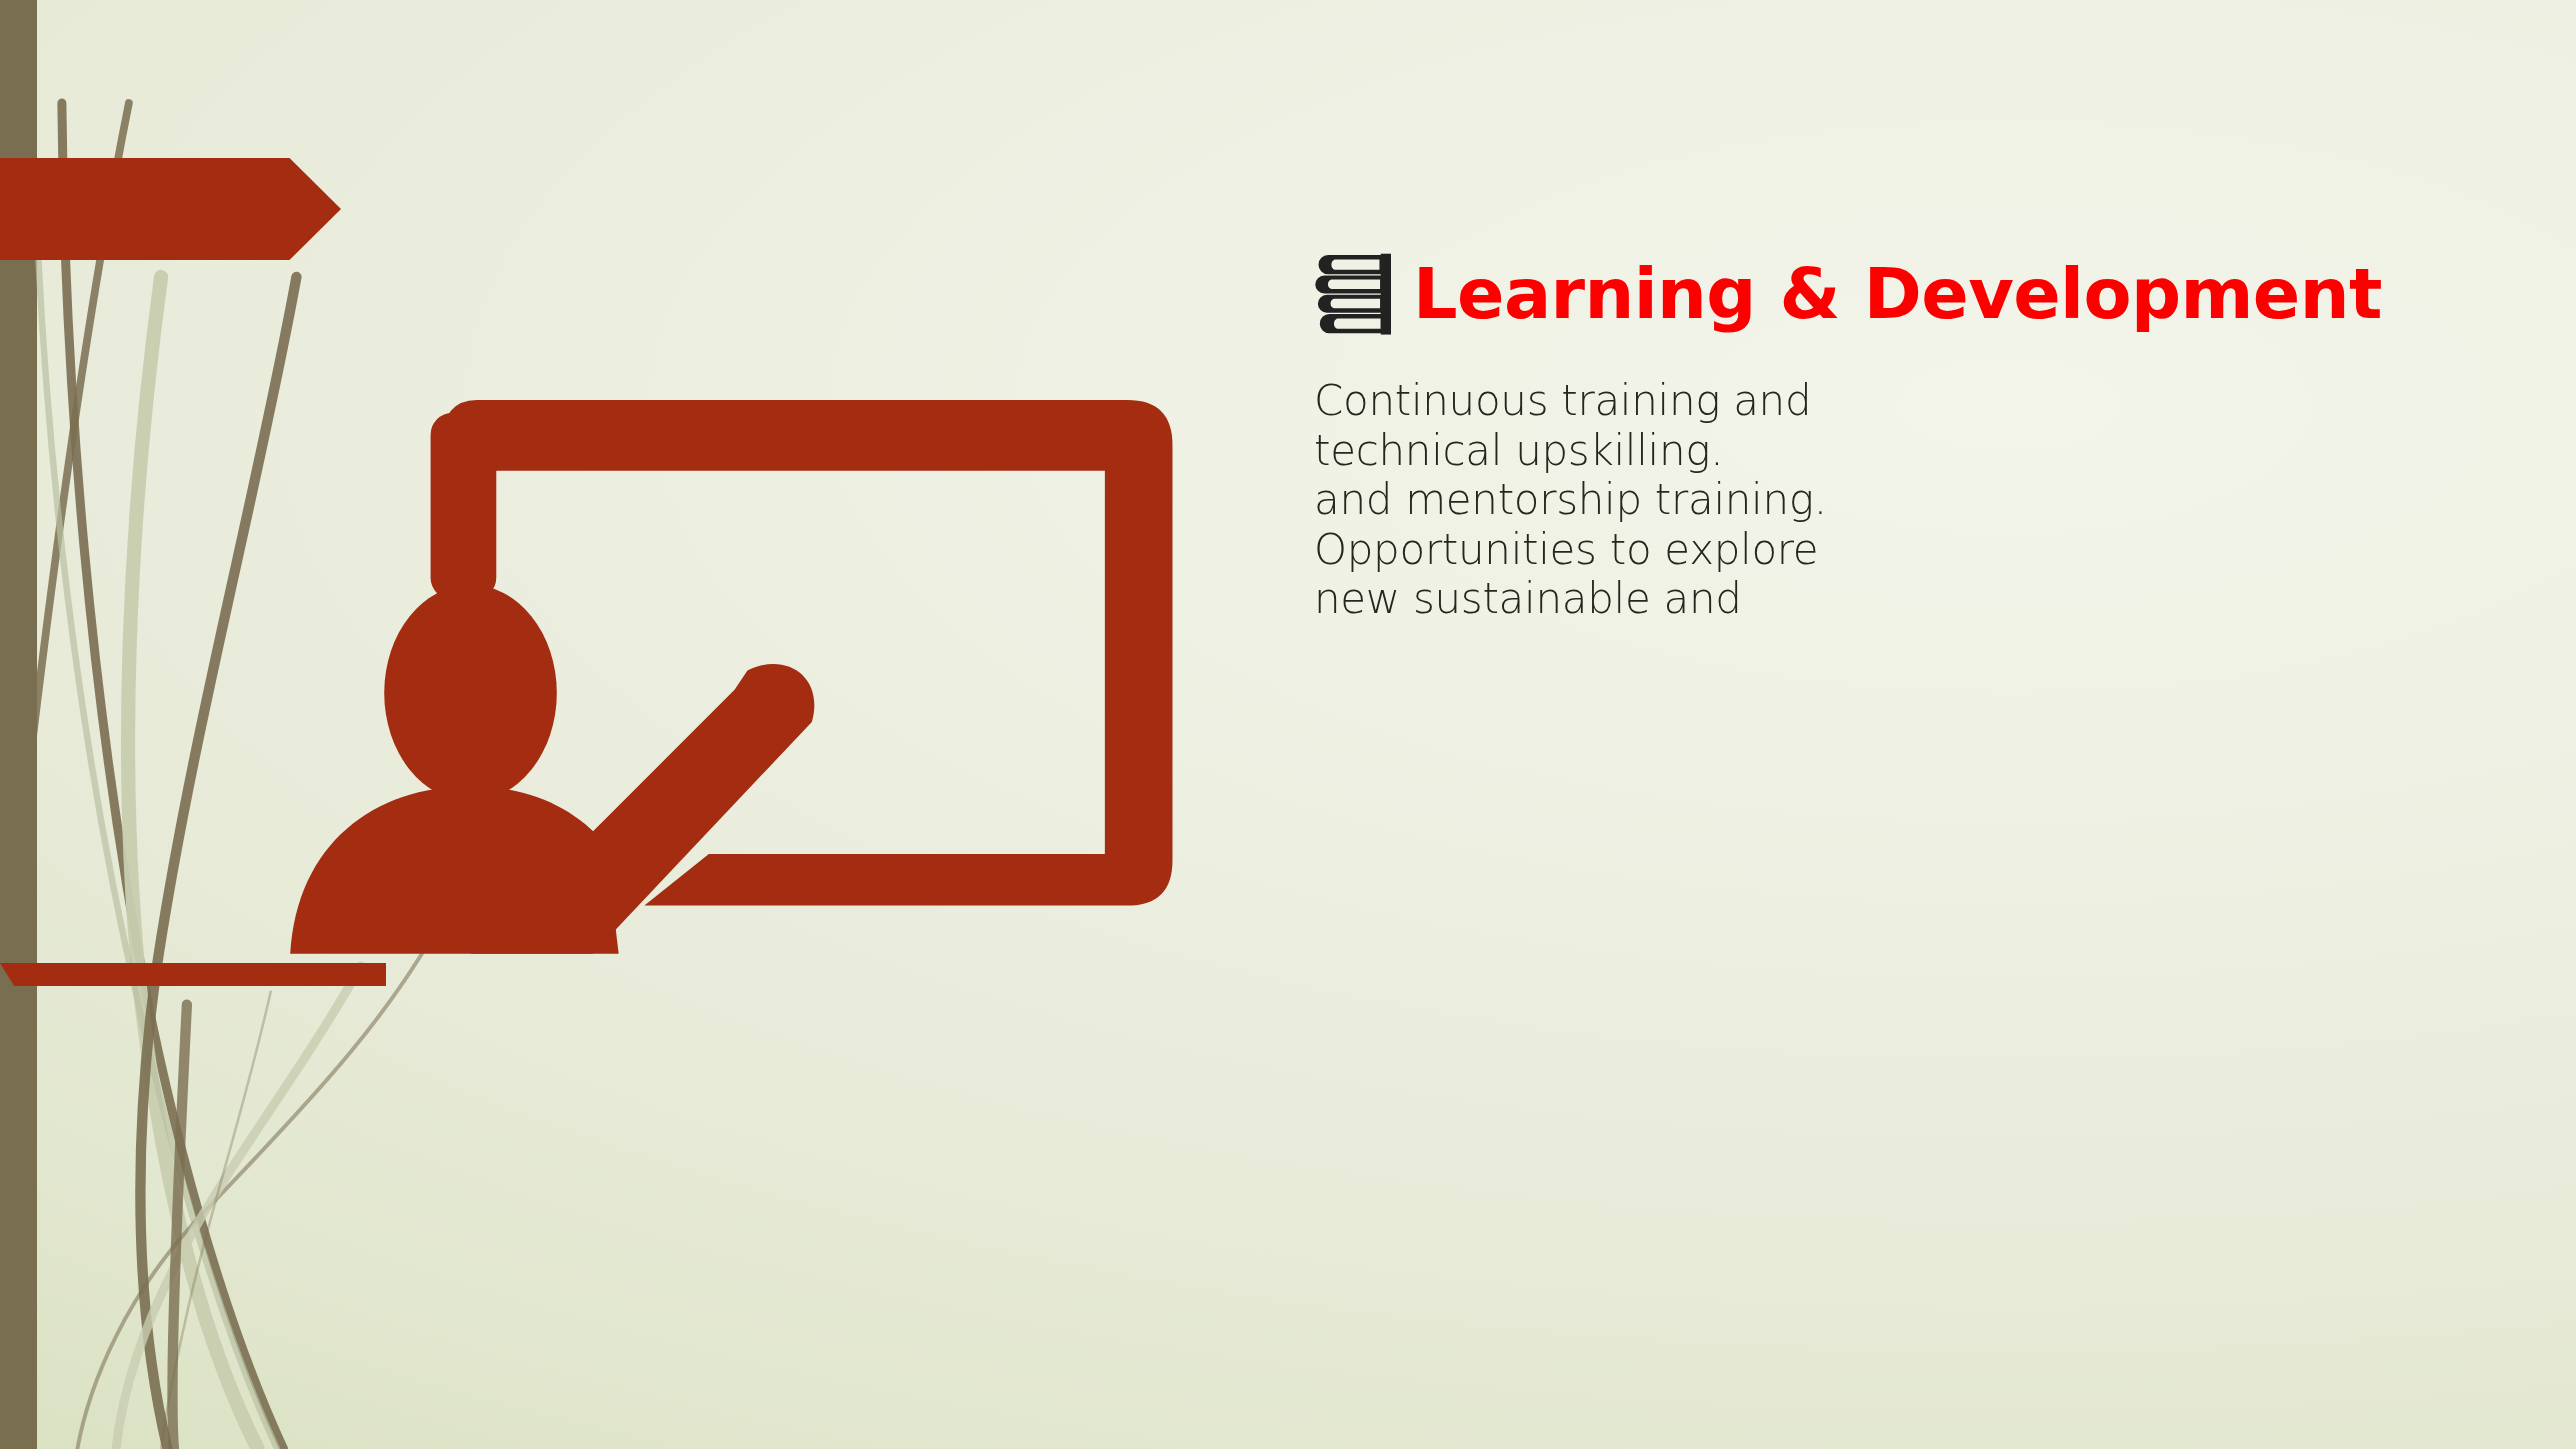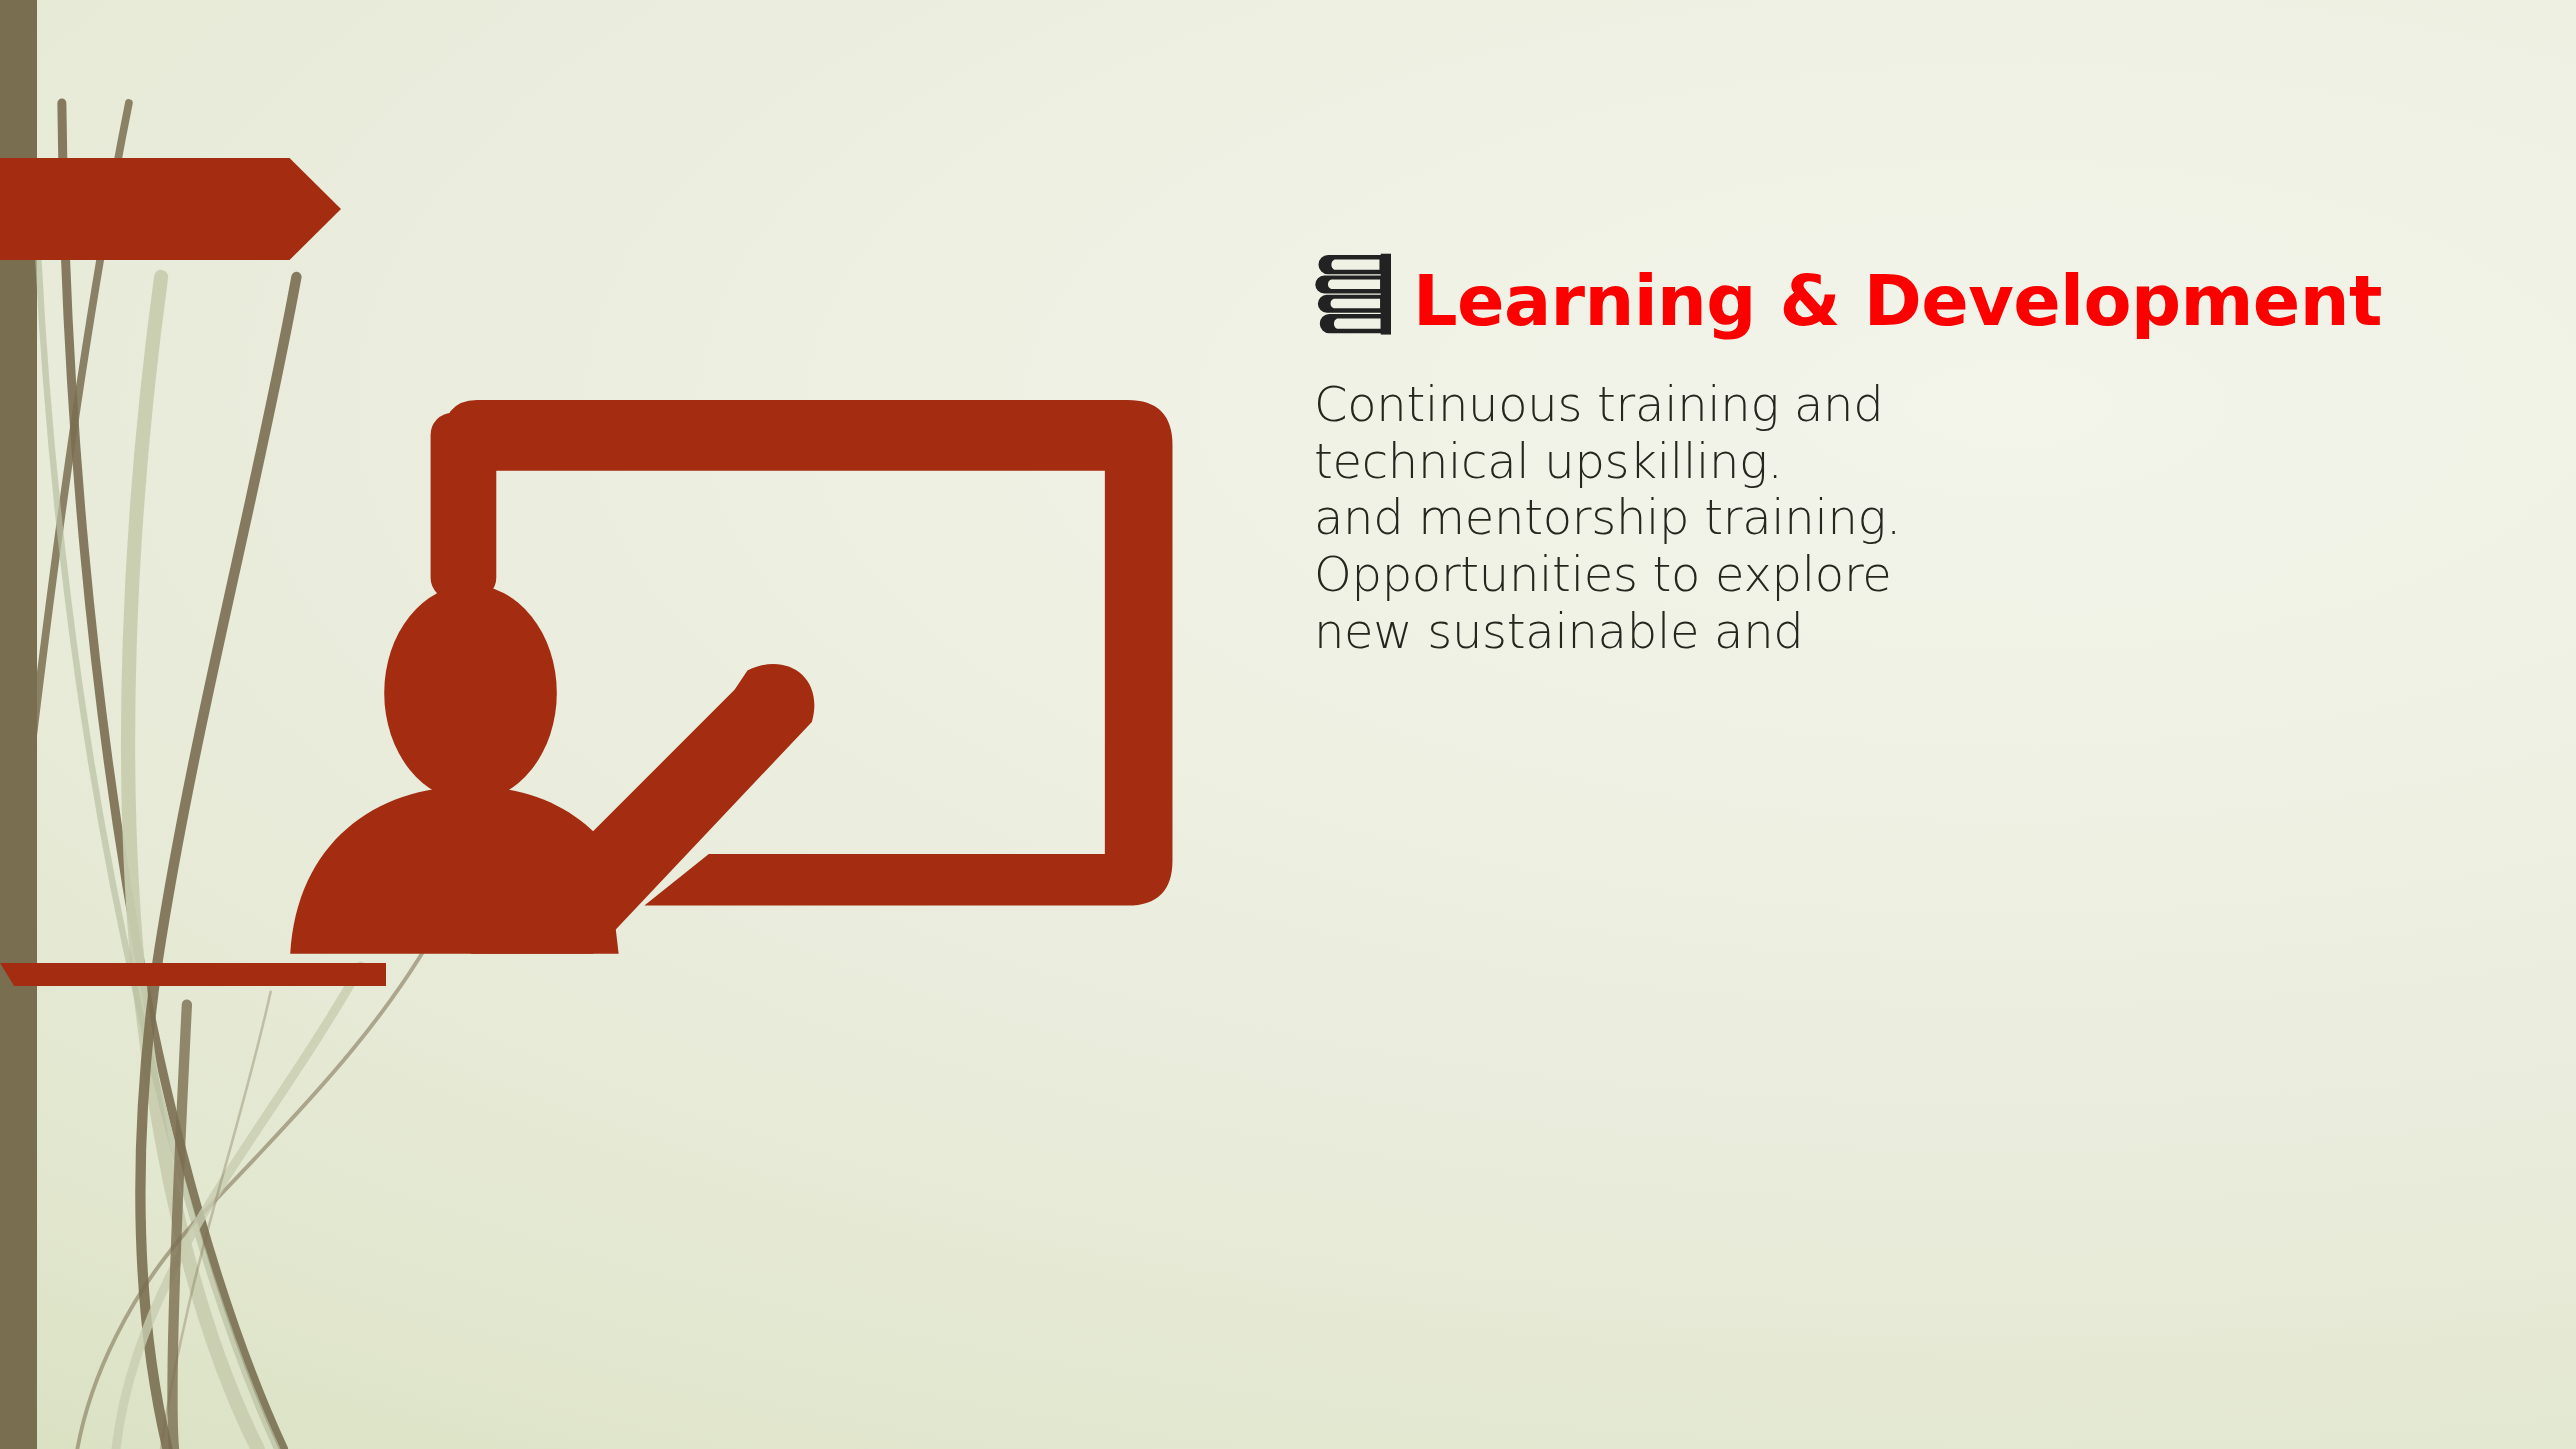--- a/index.html
+++ b/index.html
@@ -74,21 +74,21 @@
   
   .content {
     position: absolute;
     left: 1314px;
     top: 251px;
     width: 1204px;
   }
 
   .heading-row {
     display: flex;
-    align-items: flex-end;
+    align-items: center;
     gap: 22px;
     margin: 0 0 40px 0;
   }
   .books-icon {
     display: block;
     width: 77px;
     height: 85px;
     flex: 0 0 auto;
   }
   .heading-text {
@@ -97,21 +97,21 @@
     font-size: 70px;
     line-height: 1.0;
     letter-spacing: -0.6px;
     color: #fc0000;
     white-space: nowrap;
   }
 
   .body-text {
     font-family: "DejaVu Sans", sans-serif;
     font-weight: 300;
-    font-size: 48px;
+    font-size: 42px;
     line-height: 1.18;
     color: #26261f;
     letter-spacing: -0.3px;
     max-width: 953px;
   }
   .body-text .line {
     display: block;
     white-space: nowrap;
   }
 </style>

